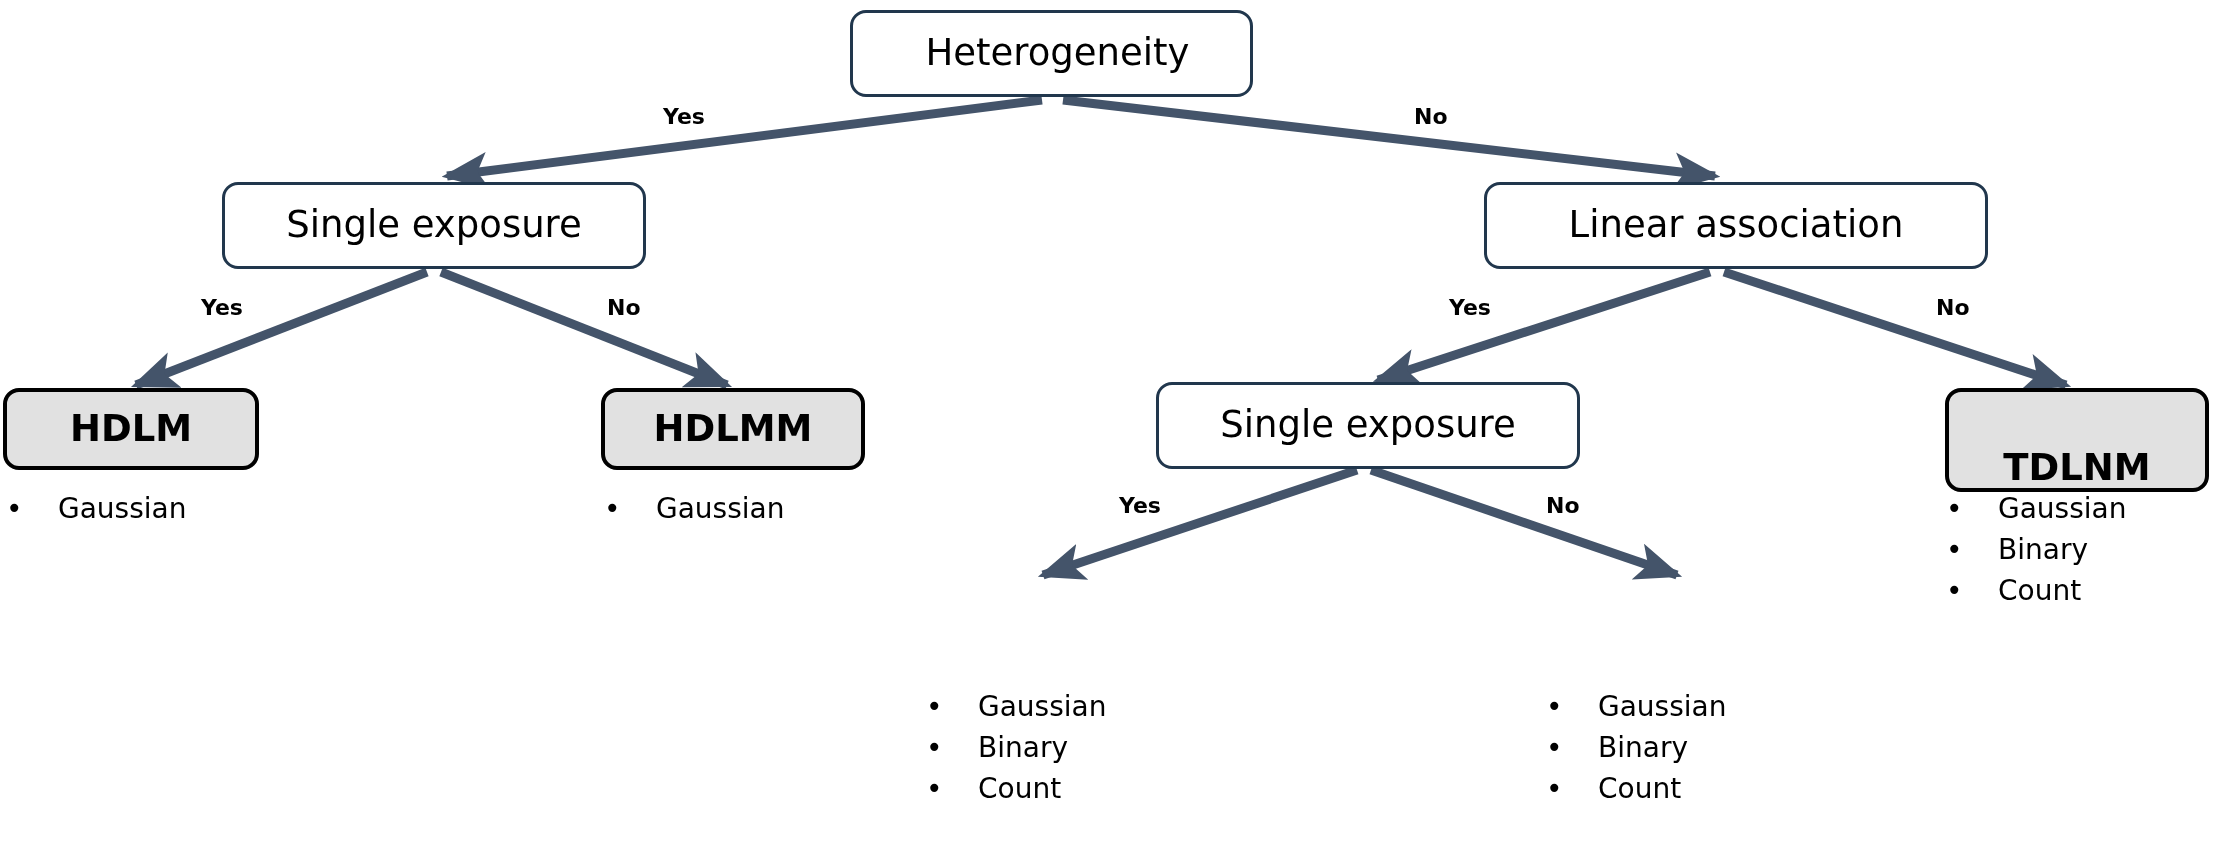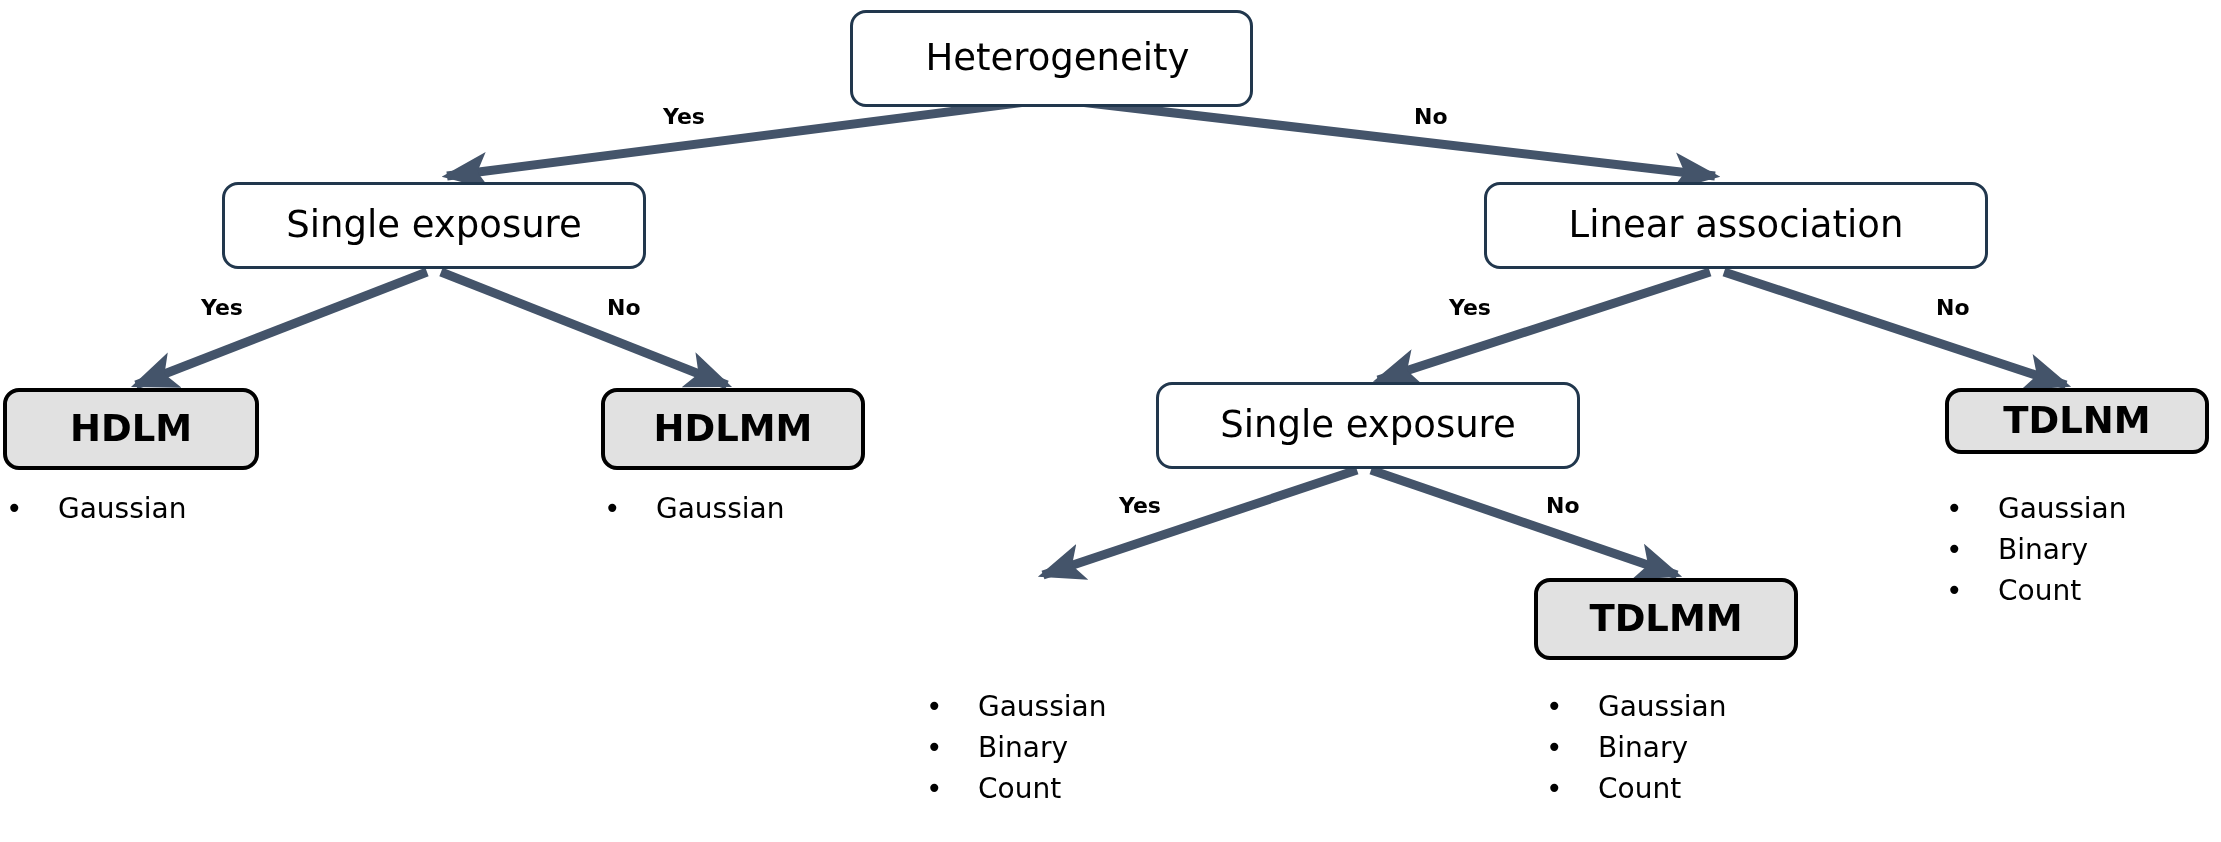--- a/index.html
+++ b/index.html
@@ -104,21 +104,21 @@
 
     <line x1="1710" y1="272" x2="1378" y2="380" stroke="#44546a" stroke-width="9" marker-end="url(#arrowhead)"></line>
 
     <line x1="1724" y1="272" x2="2066" y2="385" stroke="#44546a" stroke-width="9" marker-end="url(#arrowhead)"></line>
 
     <line x1="1357" y1="470" x2="1043" y2="575" stroke="#44546a" stroke-width="9" marker-end="url(#arrowhead)"></line>
 
     <line x1="1371" y1="470" x2="1677" y2="575" stroke="#44546a" stroke-width="9" marker-end="url(#arrowhead)"></line>
   </svg>
 
-  <div class="node decision" style="left:850px; top:10px; width:403px; height:97px;padding-left:12px;">
+  <div class="node decision" style="left:850px; top:10px; width:403px; height:87px;padding-left:12px;">
     <span>Heterogeneity</span>
   </div>
 
   <div class="node decision" style="left:222px; top:182px; width:424px; height:87px;">
     <span>Single exposure</span>
   </div>
 
   <div class="node decision" style="left:1484px; top:182px; width:504px; height:87px;">
     <span>Linear association</span>
   </div>
@@ -128,28 +128,25 @@
   </div>
 
   <div class="node leaf" style="left:3px; top:388px; width:256px; height:82px;">
     <span>HDLM</span>
   </div>
 
   <div class="node leaf" style="left:601px; top:388px; width:264px; height:82px;">
     <span>HDLMM</span>
   </div>
 
-  <div class="node leaf" style="left:1945px; top:388px; width:264px; height:66px;">
+  <div class="node leaf" style="left:1945px; top:388px; width:264px; height:104px;align-items:flex-end;">
     <span>TDLNM</span>
   </div>
 
 
-  <div class="node leaf" style="left:1534px; top:578px; width:264px; height:82px;">
-    <span>TDLMM</span>
-  </div>
 
   <div class="edge-label" style="left:663px; top:104px;">Yes</div>
   <div class="edge-label" style="left:1414px; top:104px;">No</div>
 
   <div class="edge-label" style="left:201px; top:295px;">Yes</div>
   <div class="edge-label" style="left:607px; top:295px;">No</div>
 
   <div class="edge-label" style="left:1449px; top:295px;">Yes</div>
   <div class="edge-label" style="left:1936px; top:295px;">No</div>
 

